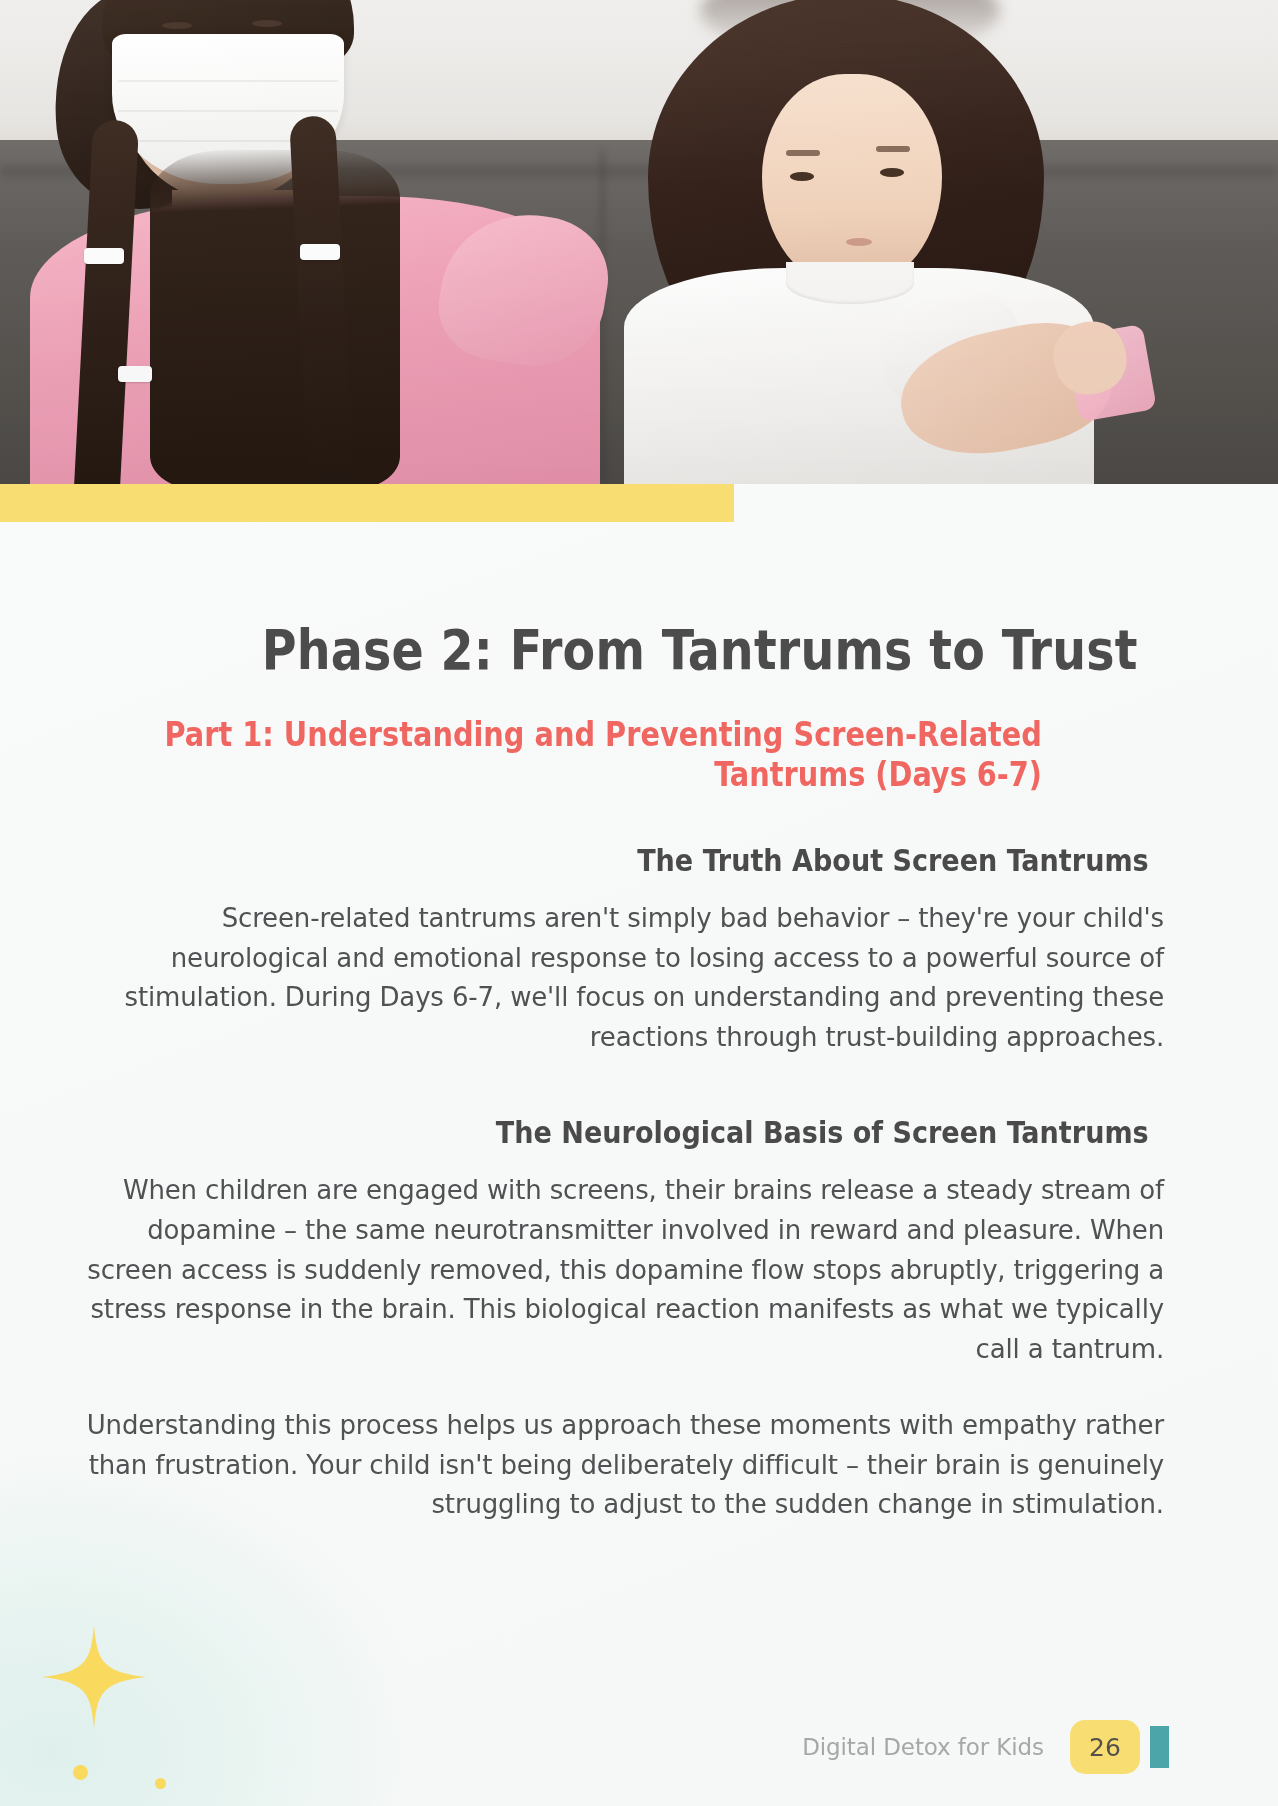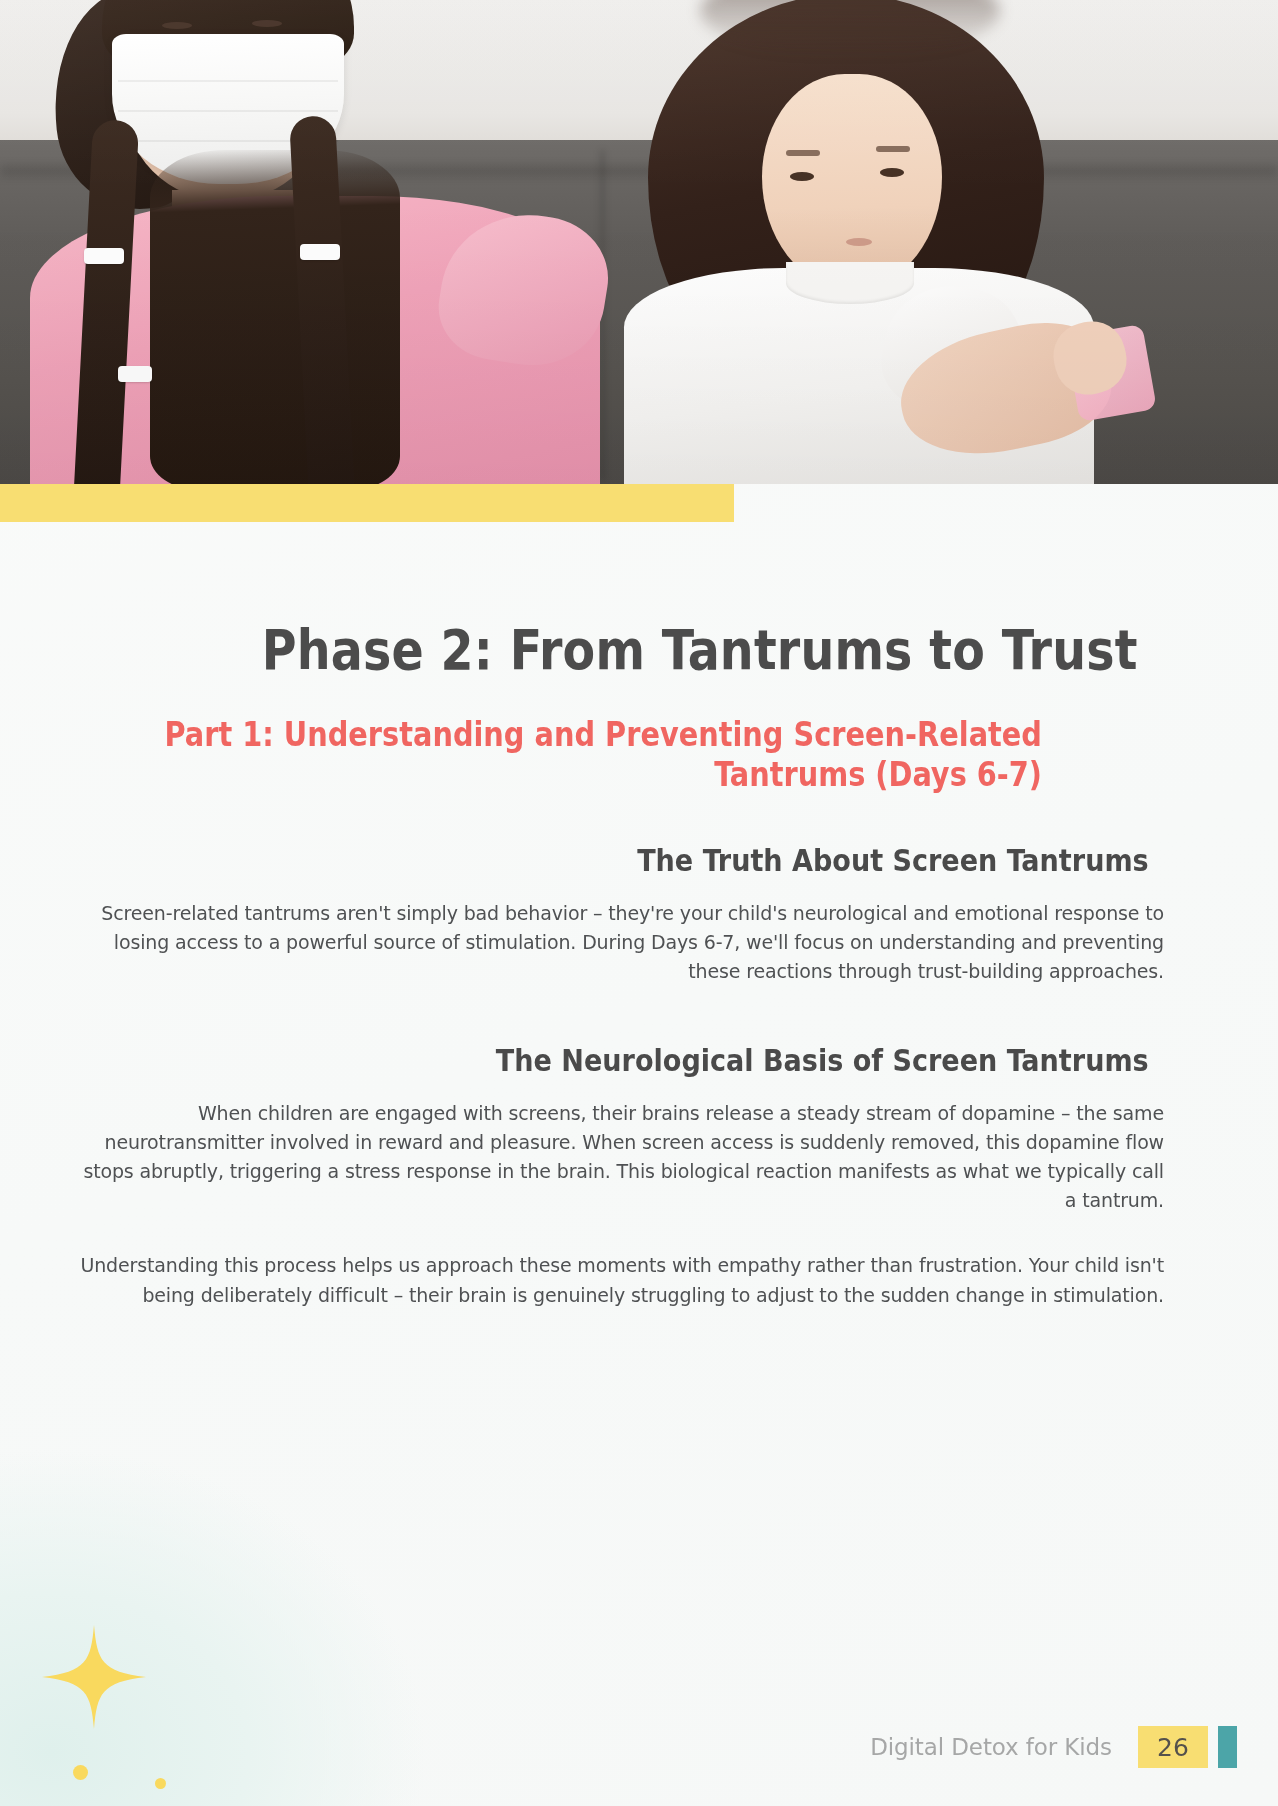--- a/index.html
+++ b/index.html
@@ -128,48 +128,48 @@
     transform:scaleX(.97);transform-origin:left center;
   }
   .sec-head{
     font-family:"DejaVu Sans Condensed","Liberation Sans Narrow","Liberation Sans", sans-serif;
     font-weight:700;font-size:31px;line-height:1.2;color:#4a4a4a;
     margin:0 0 20px 0;transform:scaleX(.97);transform-origin:left center;
   }
   .sec-head.second{margin-top:56px;}
   .body-p{
     font-family:"DejaVu Sans","Liberation Sans", sans-serif;
-    font-size:19px;line-height:1.53;color:#4f5153;margin:0 0 16px 0;
+    font-size:26px;line-height:1.53;color:#4f5153;margin:0 0 16px 0;
     max-width:1092px;letter-spacing:-.15px;
   }
   .body-p.spaced{margin-top:36px;}
 
   
   .sparkle{
     position:absolute;left:42px;top:1625px;width:104px;height:104px;
   }
   .dot{position:absolute;border-radius:50%;background:#F9D95E;}
   .dot.d1{left:73px;top:1765px;width:15px;height:15px;}
   .dot.d2{left:155px;top:1778px;width:11px;height:11px;}
 
   
   .footer{
     position:absolute;left:0;right:0;bottom:36px;height:46px;
     display:flex;align-items:center;justify-content:flex-end;
-    padding-right:41px;box-sizing:border-box;
+    padding-right:109px;box-sizing:border-box;
   }
   .footer-label{
     font-family:"DejaVu Sans","Liberation Sans", sans-serif;
     font-size:23px;color:#a6a7a7;margin-right:26px;letter-spacing:-.1px;
   }
   .page-badge{
     background:#F8DE72;color:#54514c;
     font-family:"DejaVu Sans","Liberation Sans", sans-serif;
-    font-size:25px;min-width:70px;height:42px;
-    display:flex;align-items:center;justify-content:center;
+    font-size:25px;min-width:70px;height:54px;
+    display:flex;align-items:center;justify-content:center;border-radius:15px;
   }
   .page-tab{
     width:19px;height:42px;background:#4CA5A8;margin-left:10px;
   }
 </style>
 </head>
 <body>
 
 <div class="page">
 

